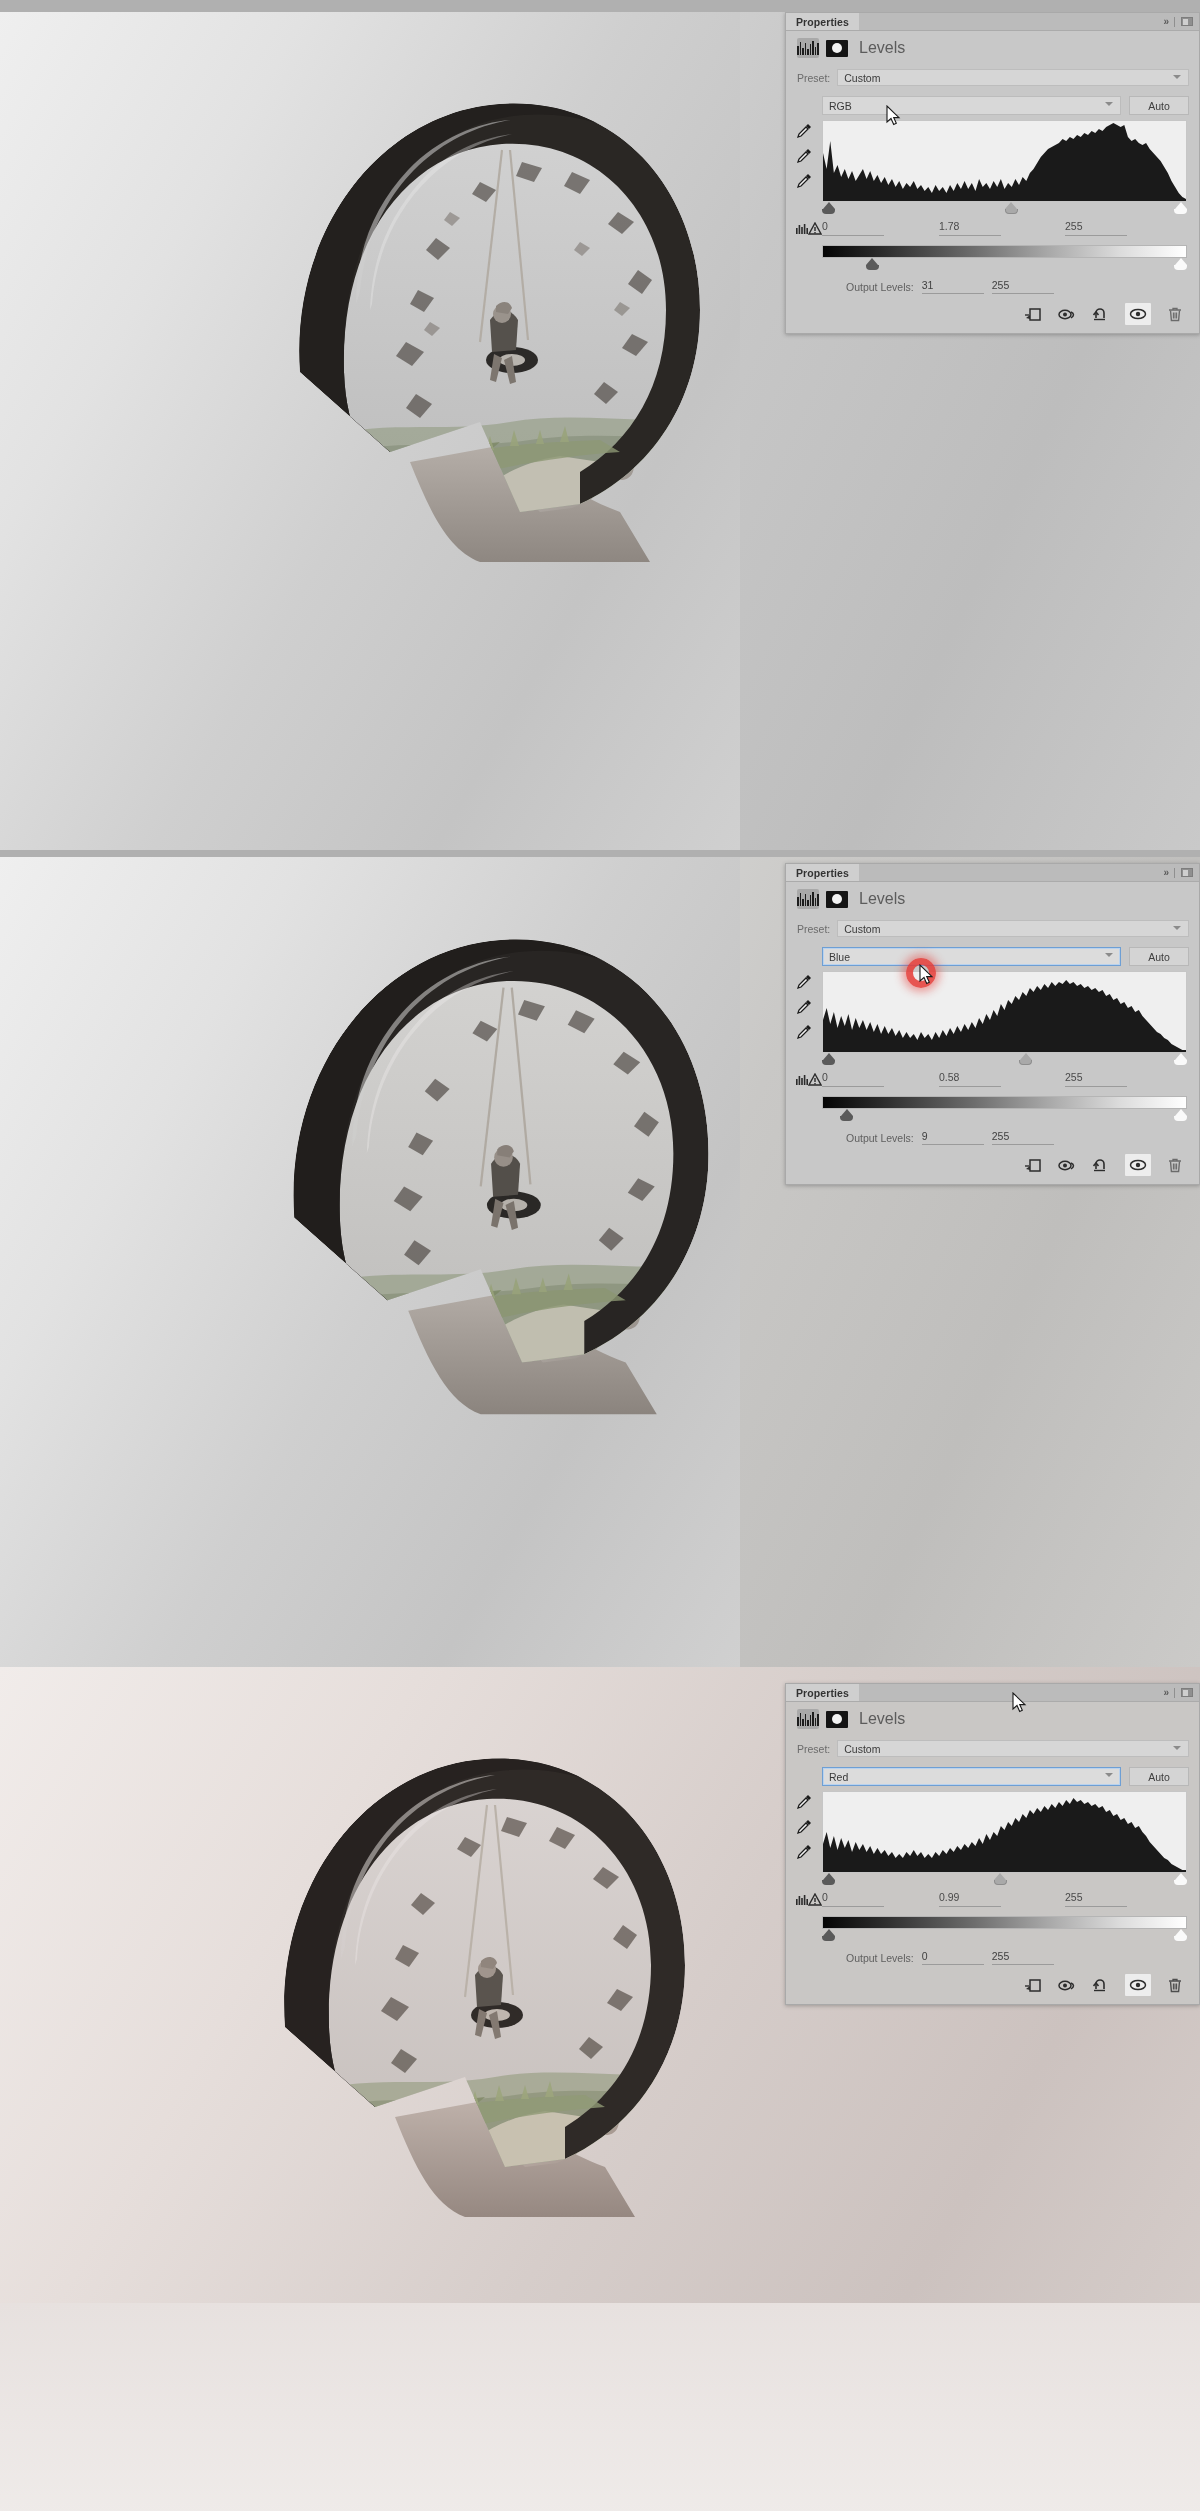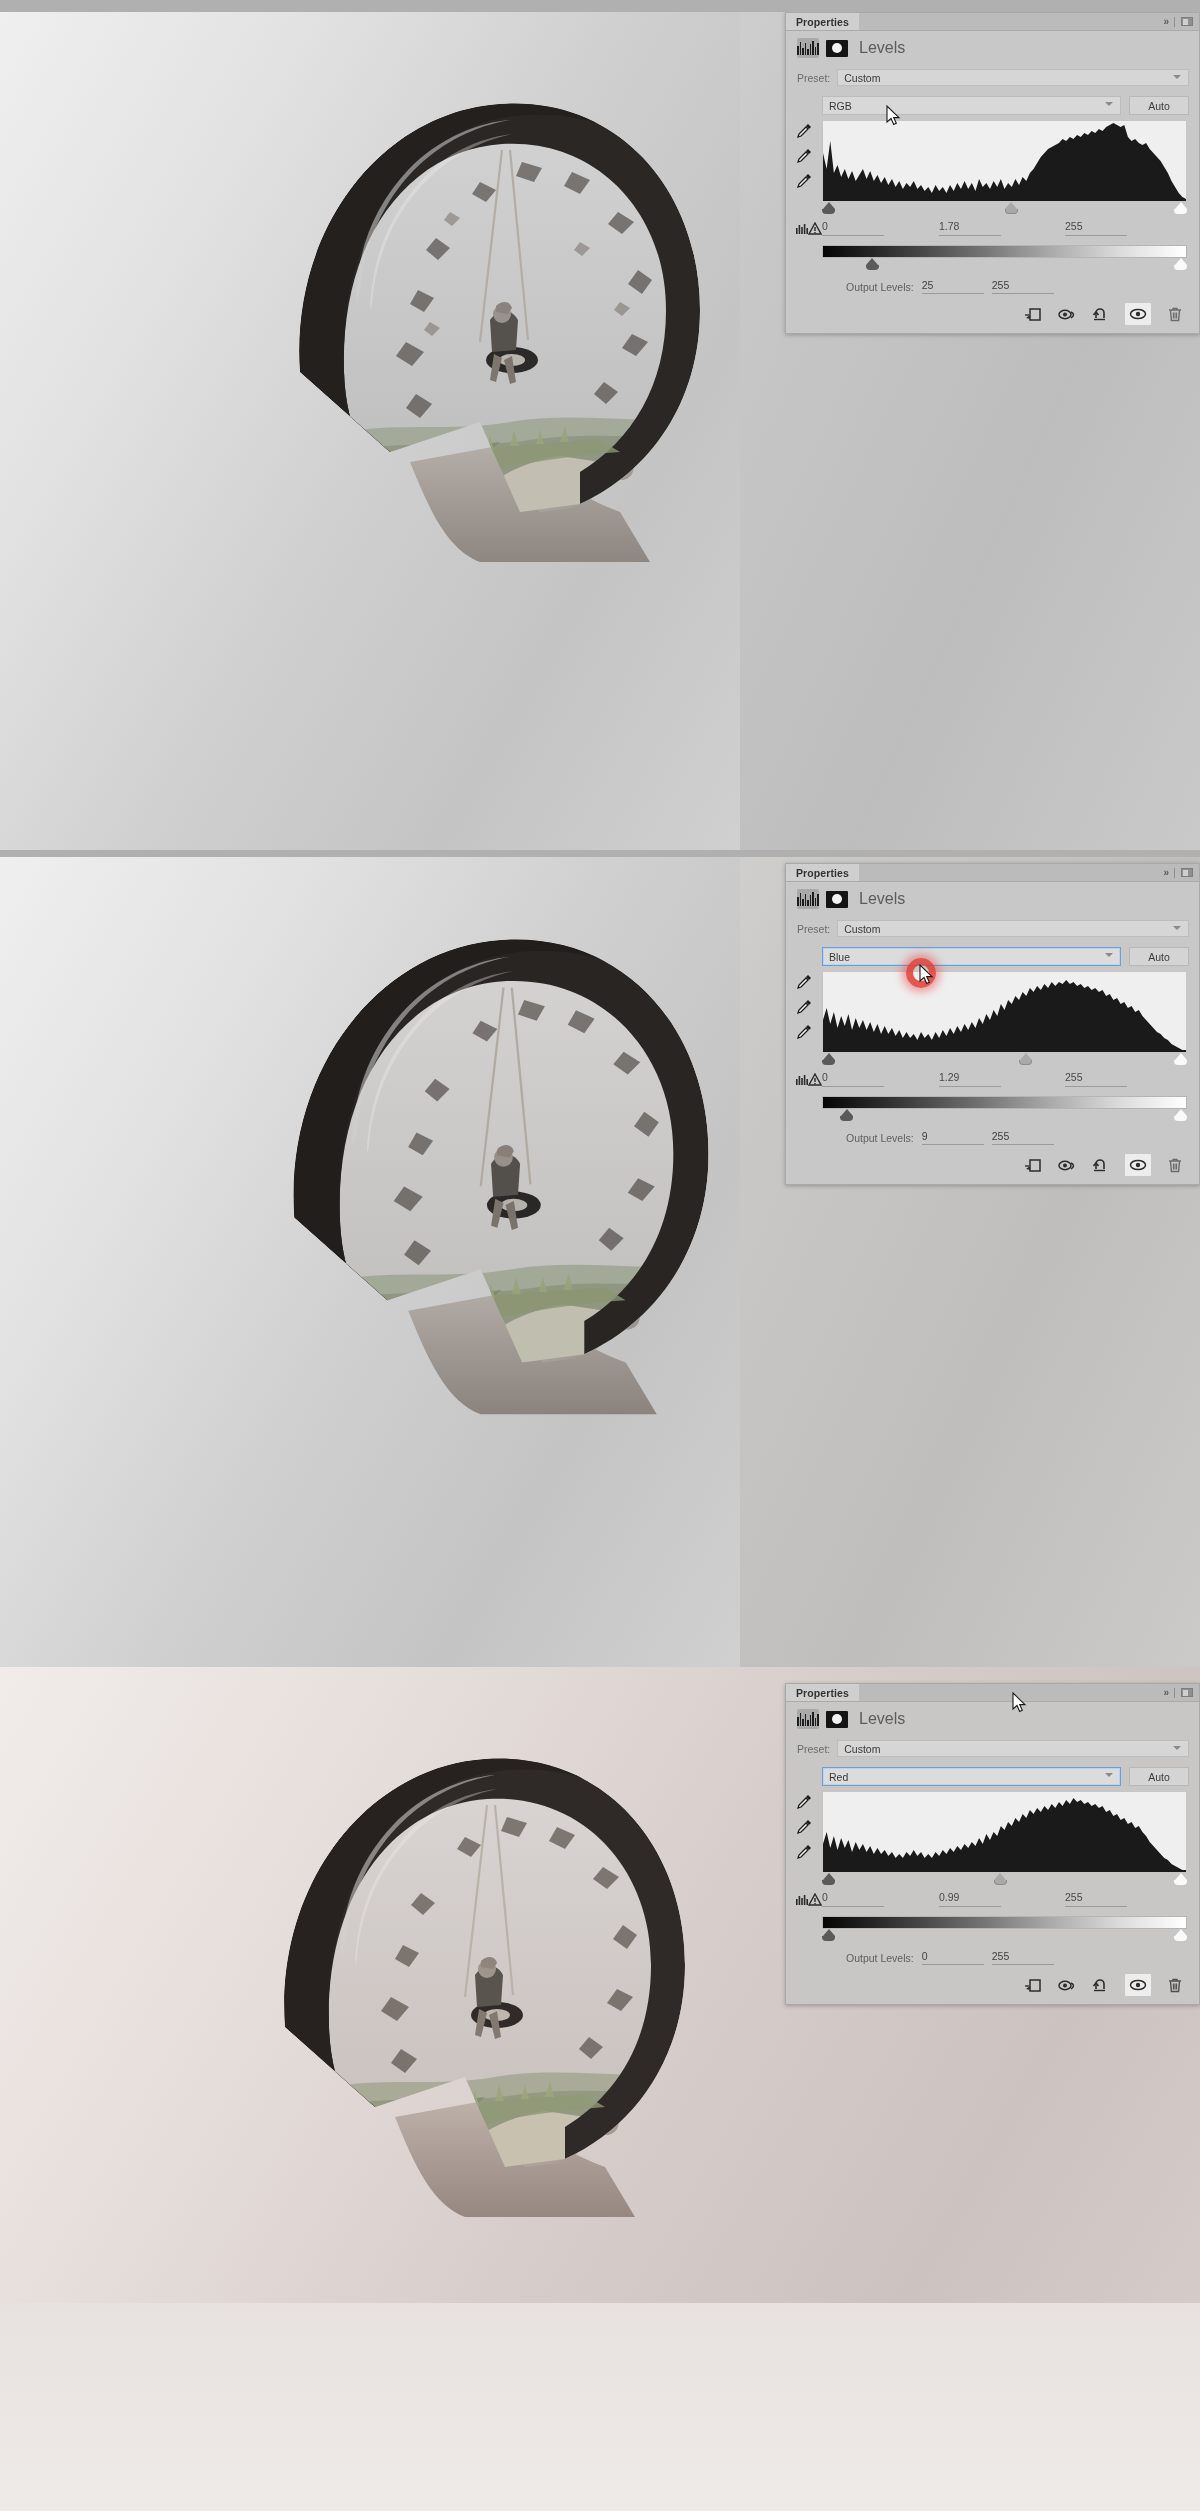--- a/index.html
+++ b/index.html
@@ -361,21 +361,21 @@
             <b></b>
           </span>
         <span class="handle h-white" style="left:calc(100% - 13px)">
             <i></i>
             <b></b>
           </span>
       </div>
 
       <div class="out-row">
         <span class="out-lbl">Output Levels:</span>
-        <span class="out-field">25</span>
+        <span class="out-field">31</span>
         <span class="out-field">255</span>
       </div>
 
       <div class="panel-foot">
         <span class="foot-btn">
           <svg width="17" height="15" viewBox="0 0 17 15">
               <rect x="5" y="2" width="10" height="11" fill="none" stroke="#2d2d2d" stroke-width="1.5"></rect>
               <path d="M1 11 L5 8 L5 12z" fill="#2d2d2d"></path>
               <path d="M0 8 h4" stroke="#2d2d2d" stroke-width="1.4"></path>
             </svg>
@@ -593,21 +593,21 @@
                 <rect x="5.2" y="5" width="1.6" height="7"></rect>
                 <rect x="7.8" y="2" width="1.6" height="10"></rect>
                 <rect x="10.4" y="6" width="1.6" height="6"></rect>
               </g>
             <path d="M19 1 L25 12 L13 12 Z" fill="none" stroke="#2b2b2b" stroke-width="1.4"></path>
             <rect x="18.3" y="5" width="1.4" height="4" fill="#2b2b2b"></rect>
               <rect x="18.3" y="10" width="1.4" height="1.4" fill="#2b2b2b"></rect>
           </svg>
         </span>
         <span class="ival" style="left:0">0</span>
-        <span class="ival" style="left:117px">1.29</span>
+        <span class="ival" style="left:117px">0.58</span>
         <span class="ival" style="left:243px">255</span>
       </div>
 
       <div class="outbar"></div>
       <div class="out-track">
         <span class="handle h-black" style="left:5%">
             <i></i>
             <b></b>
           </span>
         <span class="handle h-white" style="left:calc(100% - 13px)">

